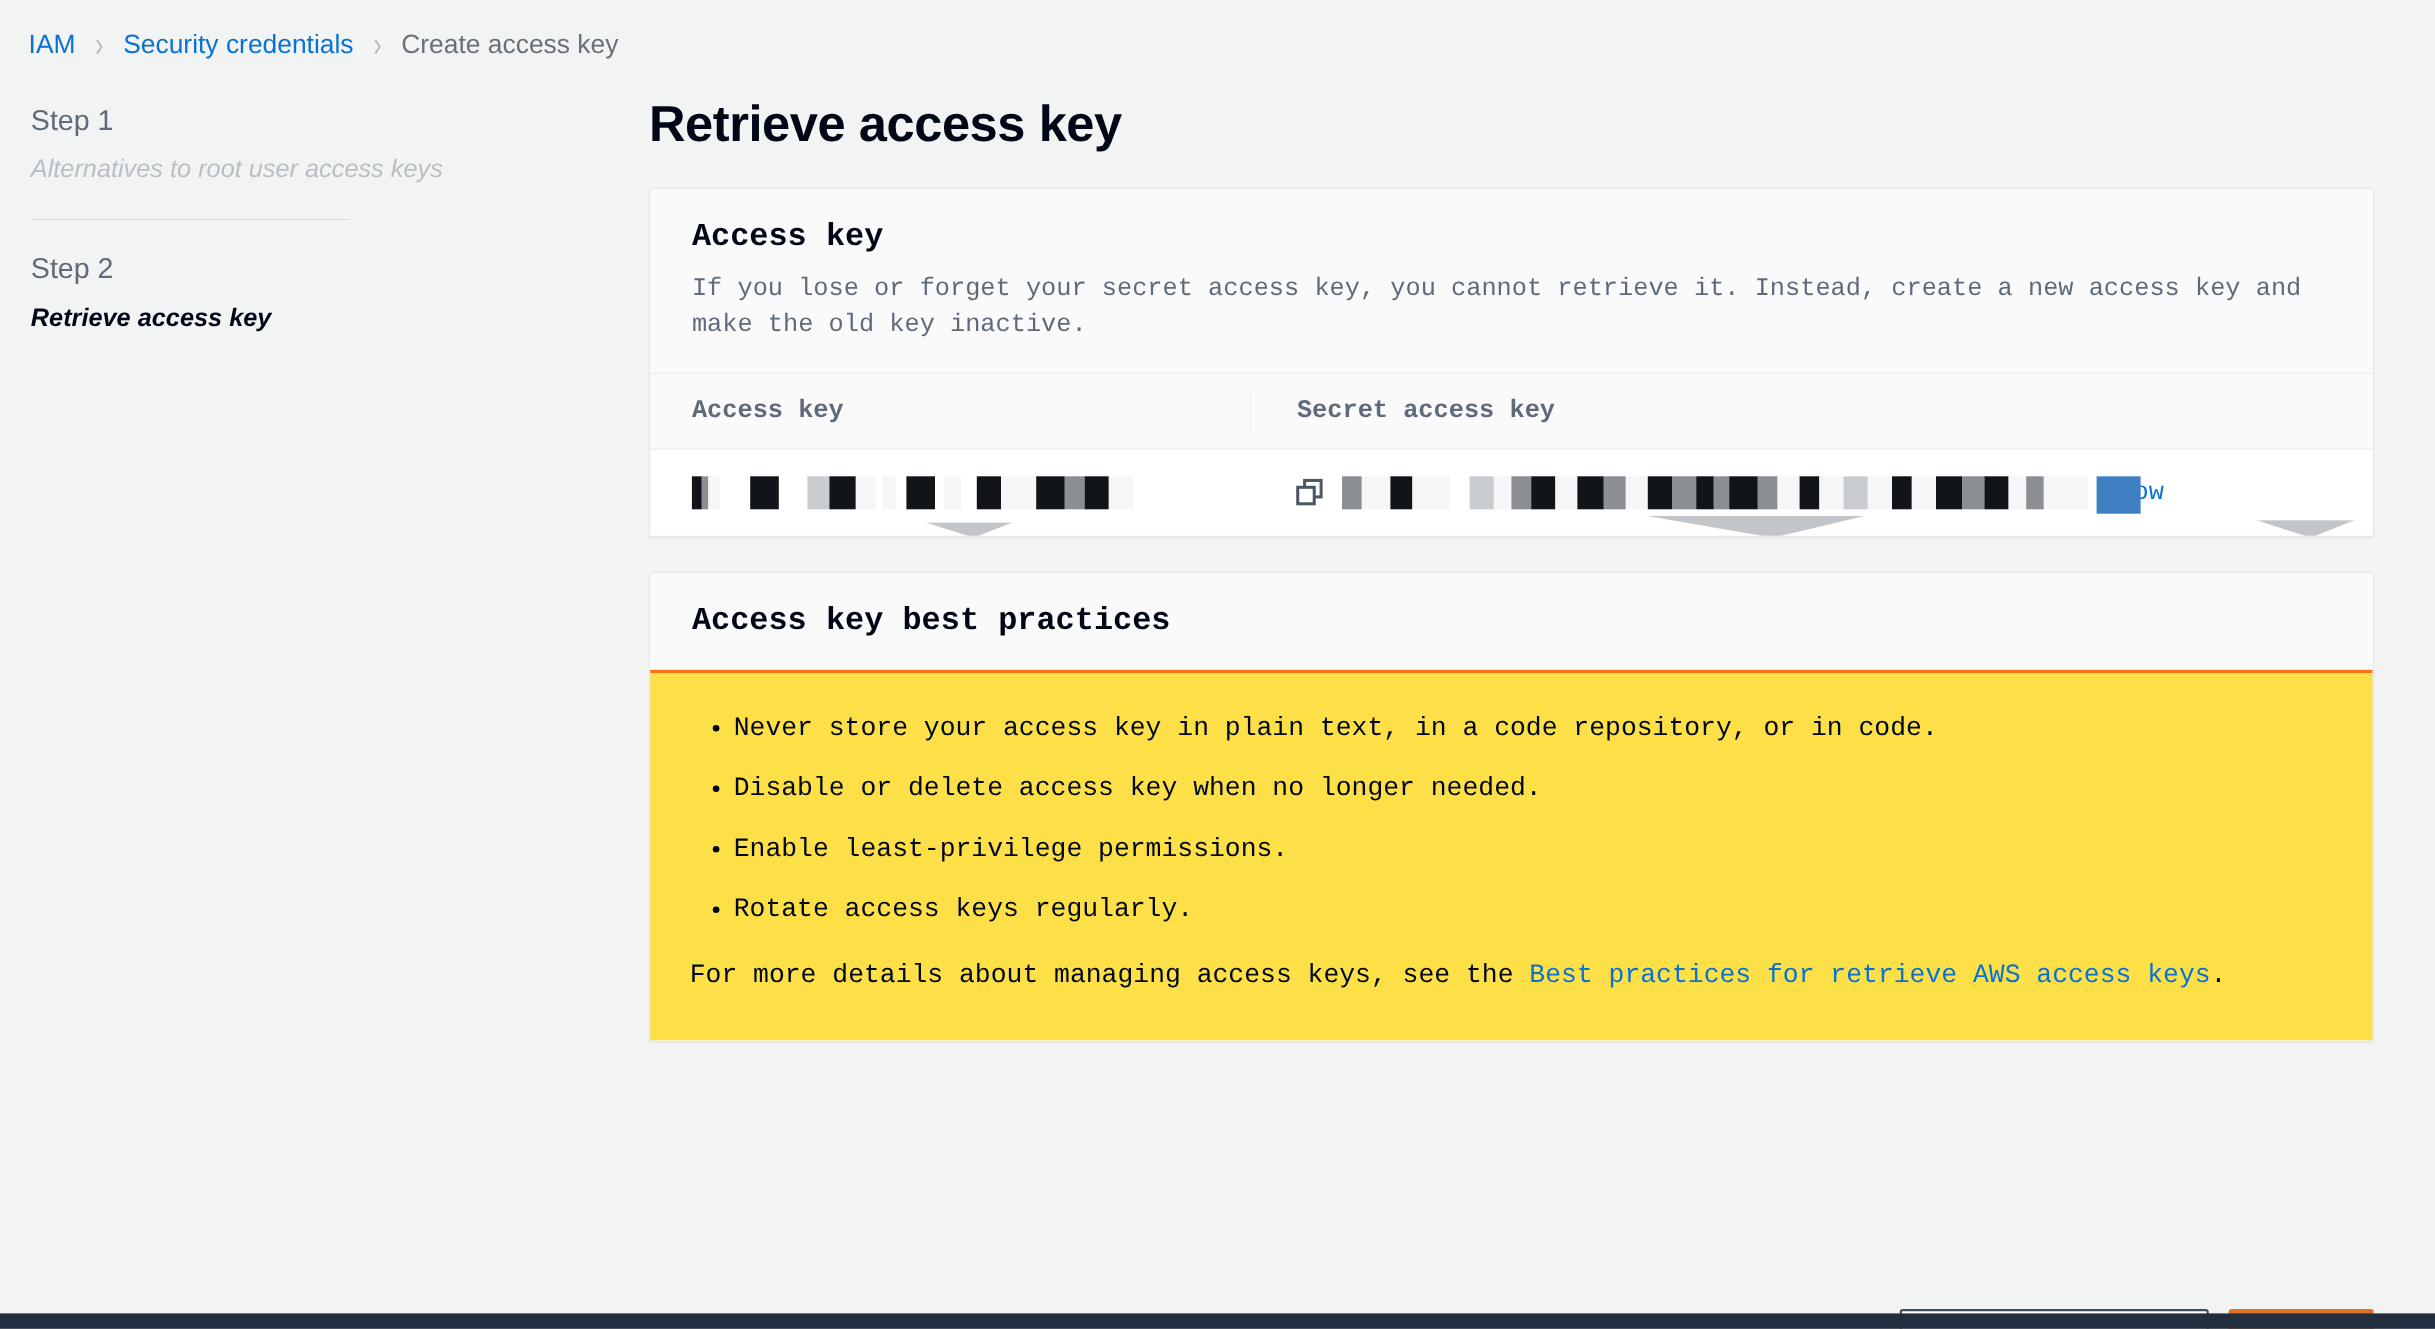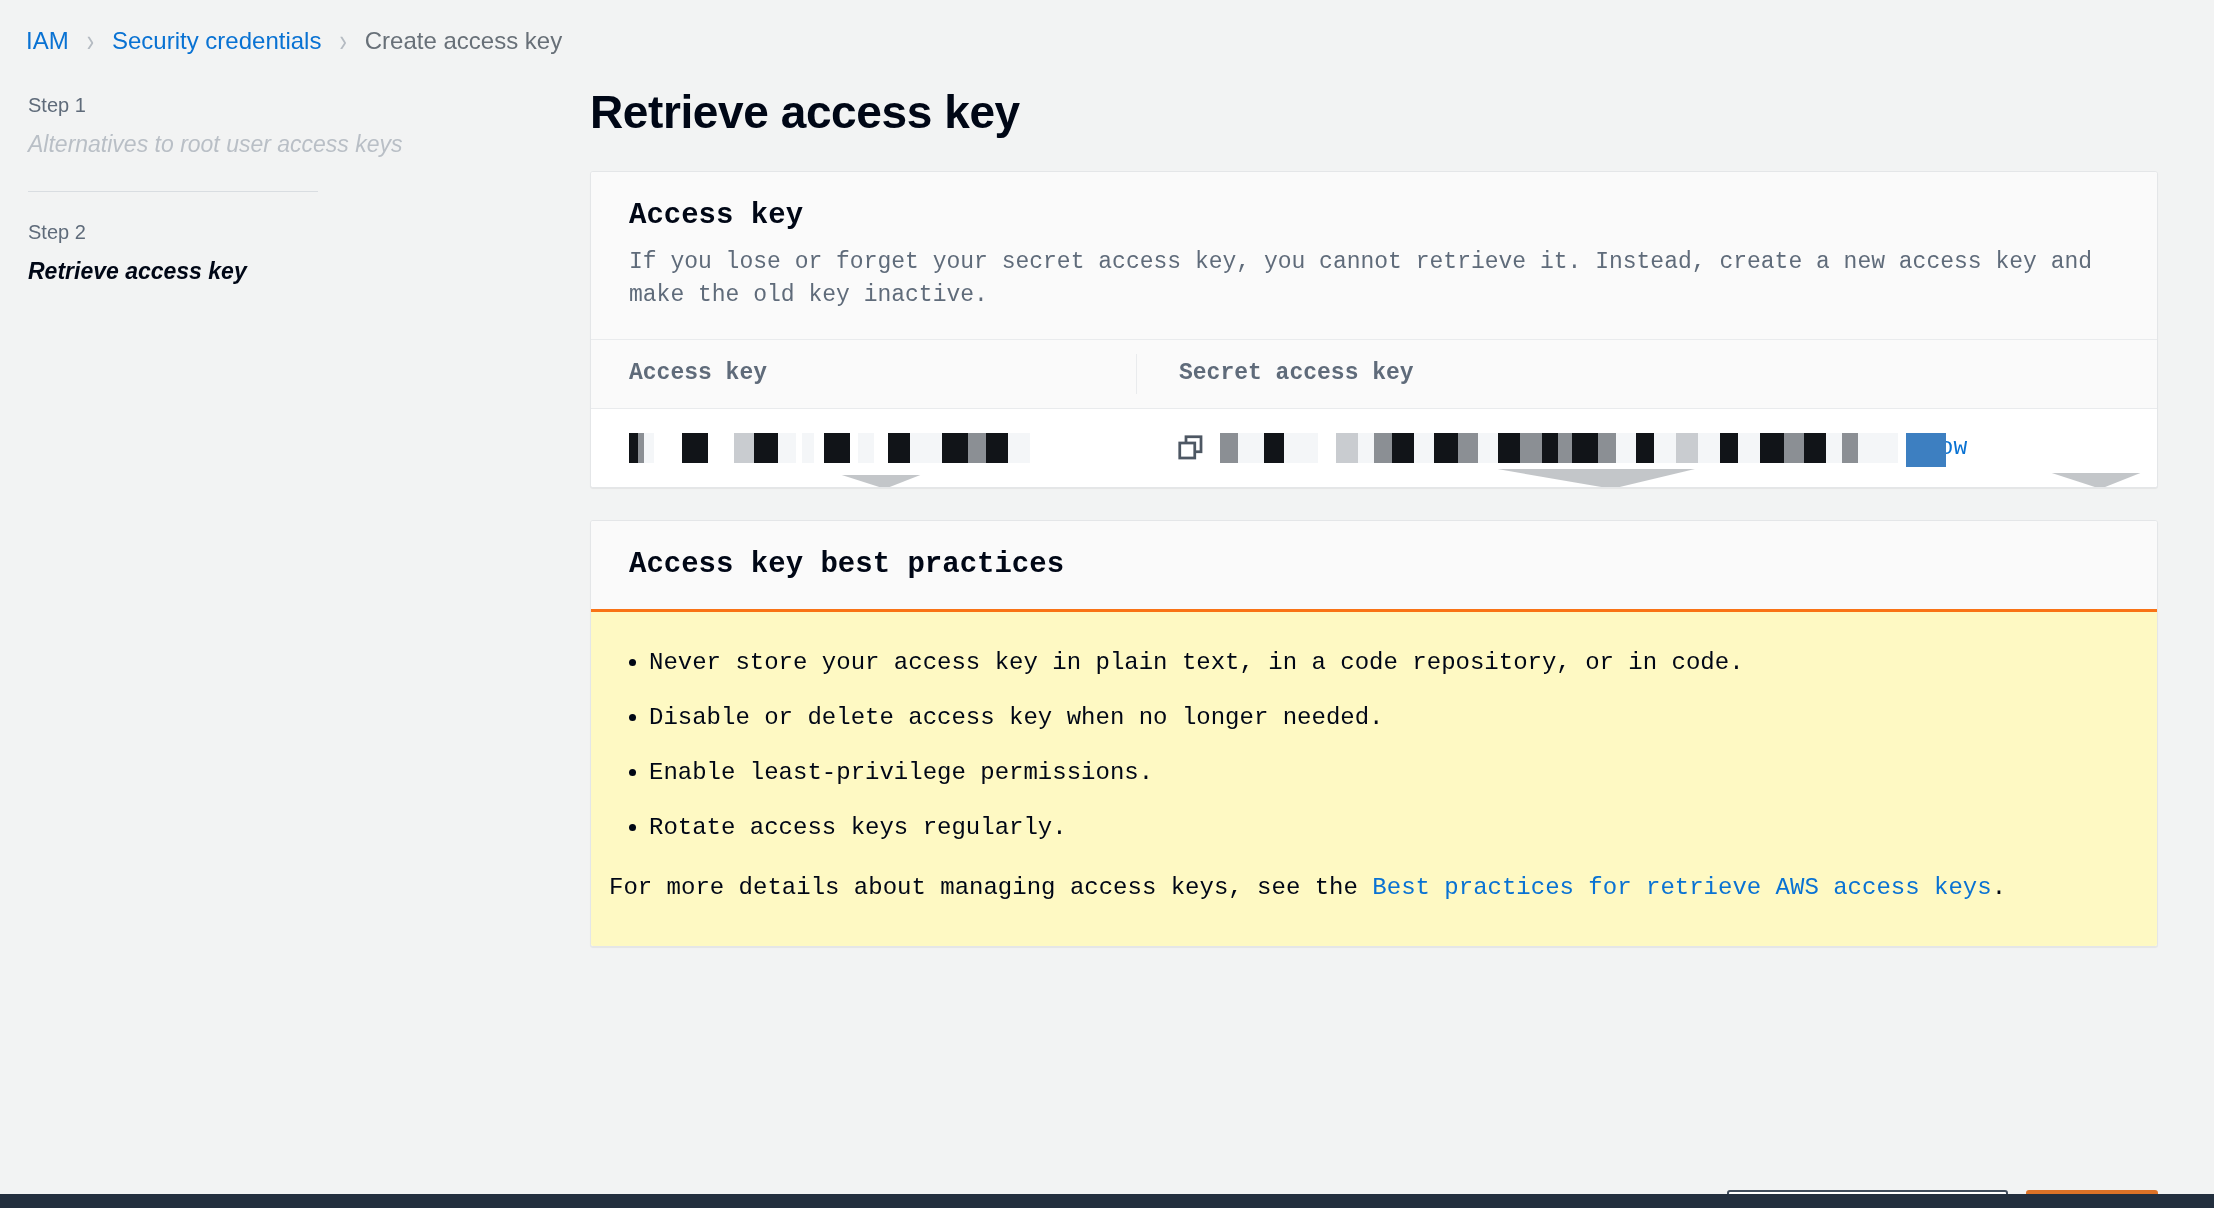--- a/index.html
+++ b/index.html
@@ -53,21 +53,21 @@
   }
 
   
   .sidebar {
     width: 590px;
     flex: 0 0 590px;
     padding: 15px 40px 0 28px;
   }
   .step-block { margin-bottom: 4px; }
   .step-num {
-    font-size: 20px;
+    font-size: 26px;
     color: #5f6b7a;
     line-height: 1.45;
     margin-bottom: 8px;
   }
   .step-num.muted { color: #5f6b7a; }
   .step-title {
     font-size: 23px;
     line-height: 1.42;
     color: #b9bfc6;
     font-style: italic;
@@ -119,21 +119,21 @@
     color: #000716;
     line-height: 1.25;
     margin: 0;
   }
   .card-desc {
     font-size: 23px;
     color: #5f6b7a;
     line-height: 1.45;
     margin: 12px 0 0 0;
   }
-  .card-body { background: #fef9c3; padding: 34px 38px 40px 18px; }
+  .card-body { background: #fde047; padding: 34px 38px 40px 36px; }
 
   
   .key-table { width: 100%; }
   .key-thead {
     display: flex;
     background: #fafafa;
     border-top: 1px solid #e9ebed;
     border-bottom: 1px solid #e9ebed;
     height: 70px;
     align-items: center;

